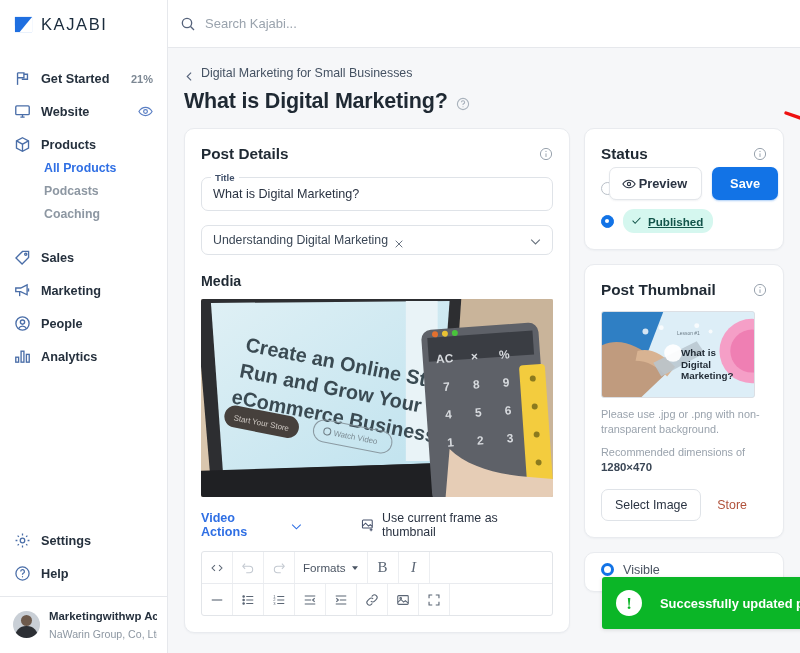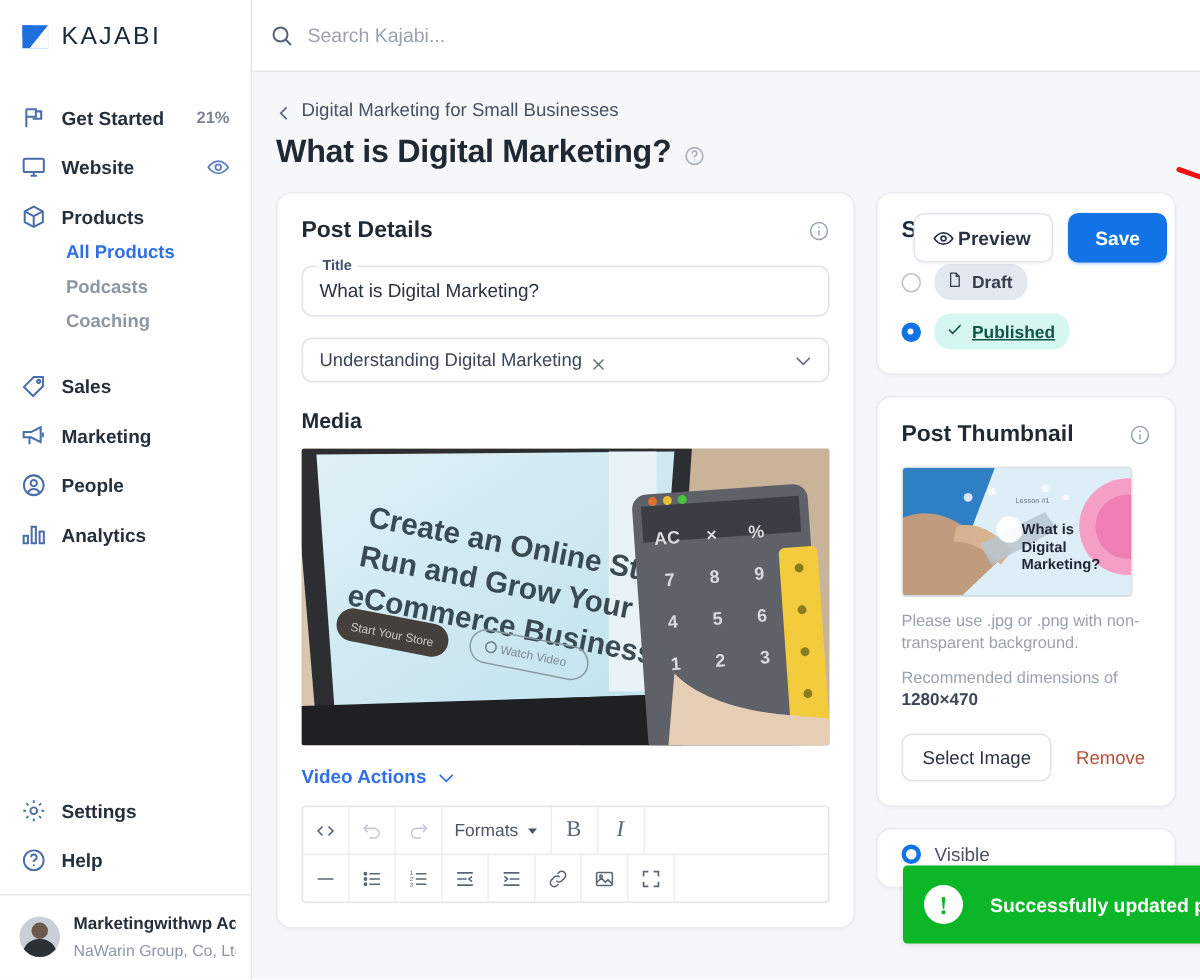--- a/index.html
+++ b/index.html
@@ -82,21 +82,21 @@
   .bc-text { font-size: 12.4px; color: #455263; }
 
   .title-row { display: flex; align-items: center; margin-top: 9px; }
   .page-title { font-size: 21.5px; font-weight: 700; color: #1f2933; letter-spacing: -0.2px; }
   .help-ico { width: 14px; height: 14px; color: #a9b2bc; margin-left: 8px; margin-top: 5px; }
 
   .head-actions { position: absolute; right: 22px; top: 94px; display: flex; align-items: center; gap: 10px; }
   .btn {
     font-family: inherit; cursor: pointer; border-radius: 7px;
     display: inline-flex; align-items: center; gap: 3px;
-    font-size: 12.8px; font-weight: 600;
+    font-size: 12.8px; font-weight: 600; margin-top: 25px;
   }
   .btn-preview {
     background: #ffffff; border: 1px solid #e3e6ea; color: #2a3342;
     padding: 8px 14px 8px 12px; box-shadow: 0 1px 2px rgba(25,40,70,.06);
   }
   .btn-preview .eye { width: 14px; height: 14px; color: #2a3342; }
   .btn-save {
     background: #1273e6; border: 0; color: #ffffff;
     padding: 9px 18px; box-shadow: 0 1px 2px rgba(18,115,230,.35);
   }
@@ -509,20 +509,30 @@
 
               <div class="video-bar">
                 <span class="video-actions">
                   <span class="va-text">Video Actions</span>
                   <span class="va-chev">
                     <svg viewBox="0 0 24 24" fill="none" stroke="currentColor" stroke-width="2">
                         <path d="M4 8.5 12 16.5 20 8.5"></path>
                       </svg>
                   </span>
                 </span>
+                <span class="frame-thumb">
+                  <span class="ft-ico">
+                    <svg viewBox="0 0 24 24" fill="none" stroke="currentColor" stroke-width="1.8">
+                        <rect x="2.5" y="3.5" width="17" height="14" rx="1.5"></rect>
+                        <path d="M2.5 14 8 9l5 5 3-2.5 3.5 3"></path>
+                        <path d="M17.5 18v5M15 20.5h5"></path>
+                      </svg>
+                  </span>
+                  <span class="ft-text">Use current frame as thumbnail</span>
+                </span>
               </div>
 
               <div class="editor">
                 <div class="tb-row">
                   <span class="tb-btn">
                     <svg viewBox="0 0 24 24" fill="none" stroke="currentColor" stroke-width="1.8">
                         <path d="M8.5 7 3.5 12l5 5M15.5 7l5 5-5 5"></path>
                       </svg>
                   </span>
                   <span class="tb-btn disabled">
@@ -682,21 +692,21 @@
                   </g>
                 </svg>
               </div>
               <div class="thumb-note">Please use .jpg or .png with non-transparent background.</div>
               <div class="thumb-note2">
                 <span>Recommended dimensions of</span><br>
                 <span class="thumb-dims">1280×470</span>
               </div>
               <div class="thumb-actions">
                 <button class="btn-select">Select Image</button>
-                <span class="link-remove">Remove</span>
+                <span class="link-remove">Store</span>
               </div>
             </div>
           </div>
 
           <div class="card" style="margin-top:14px;padding-bottom:14px">
             <div class="visible-row">
               <span class="radio-blue"></span>
               <span class="visible-txt">Visible</span>
             </div>
           </div>

